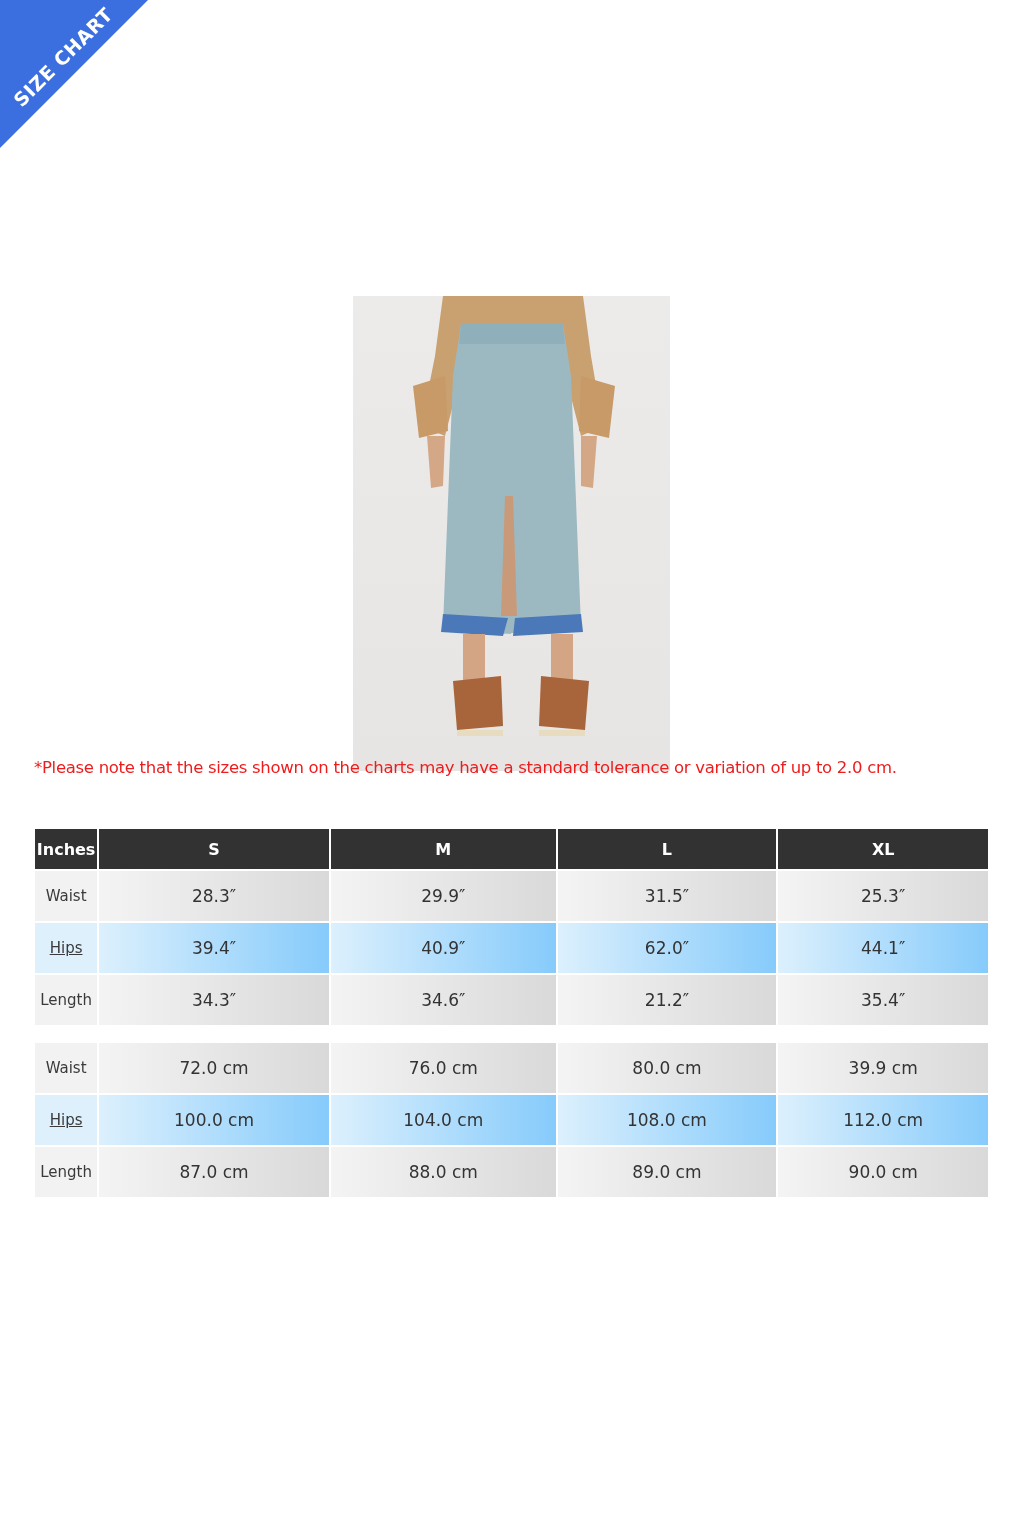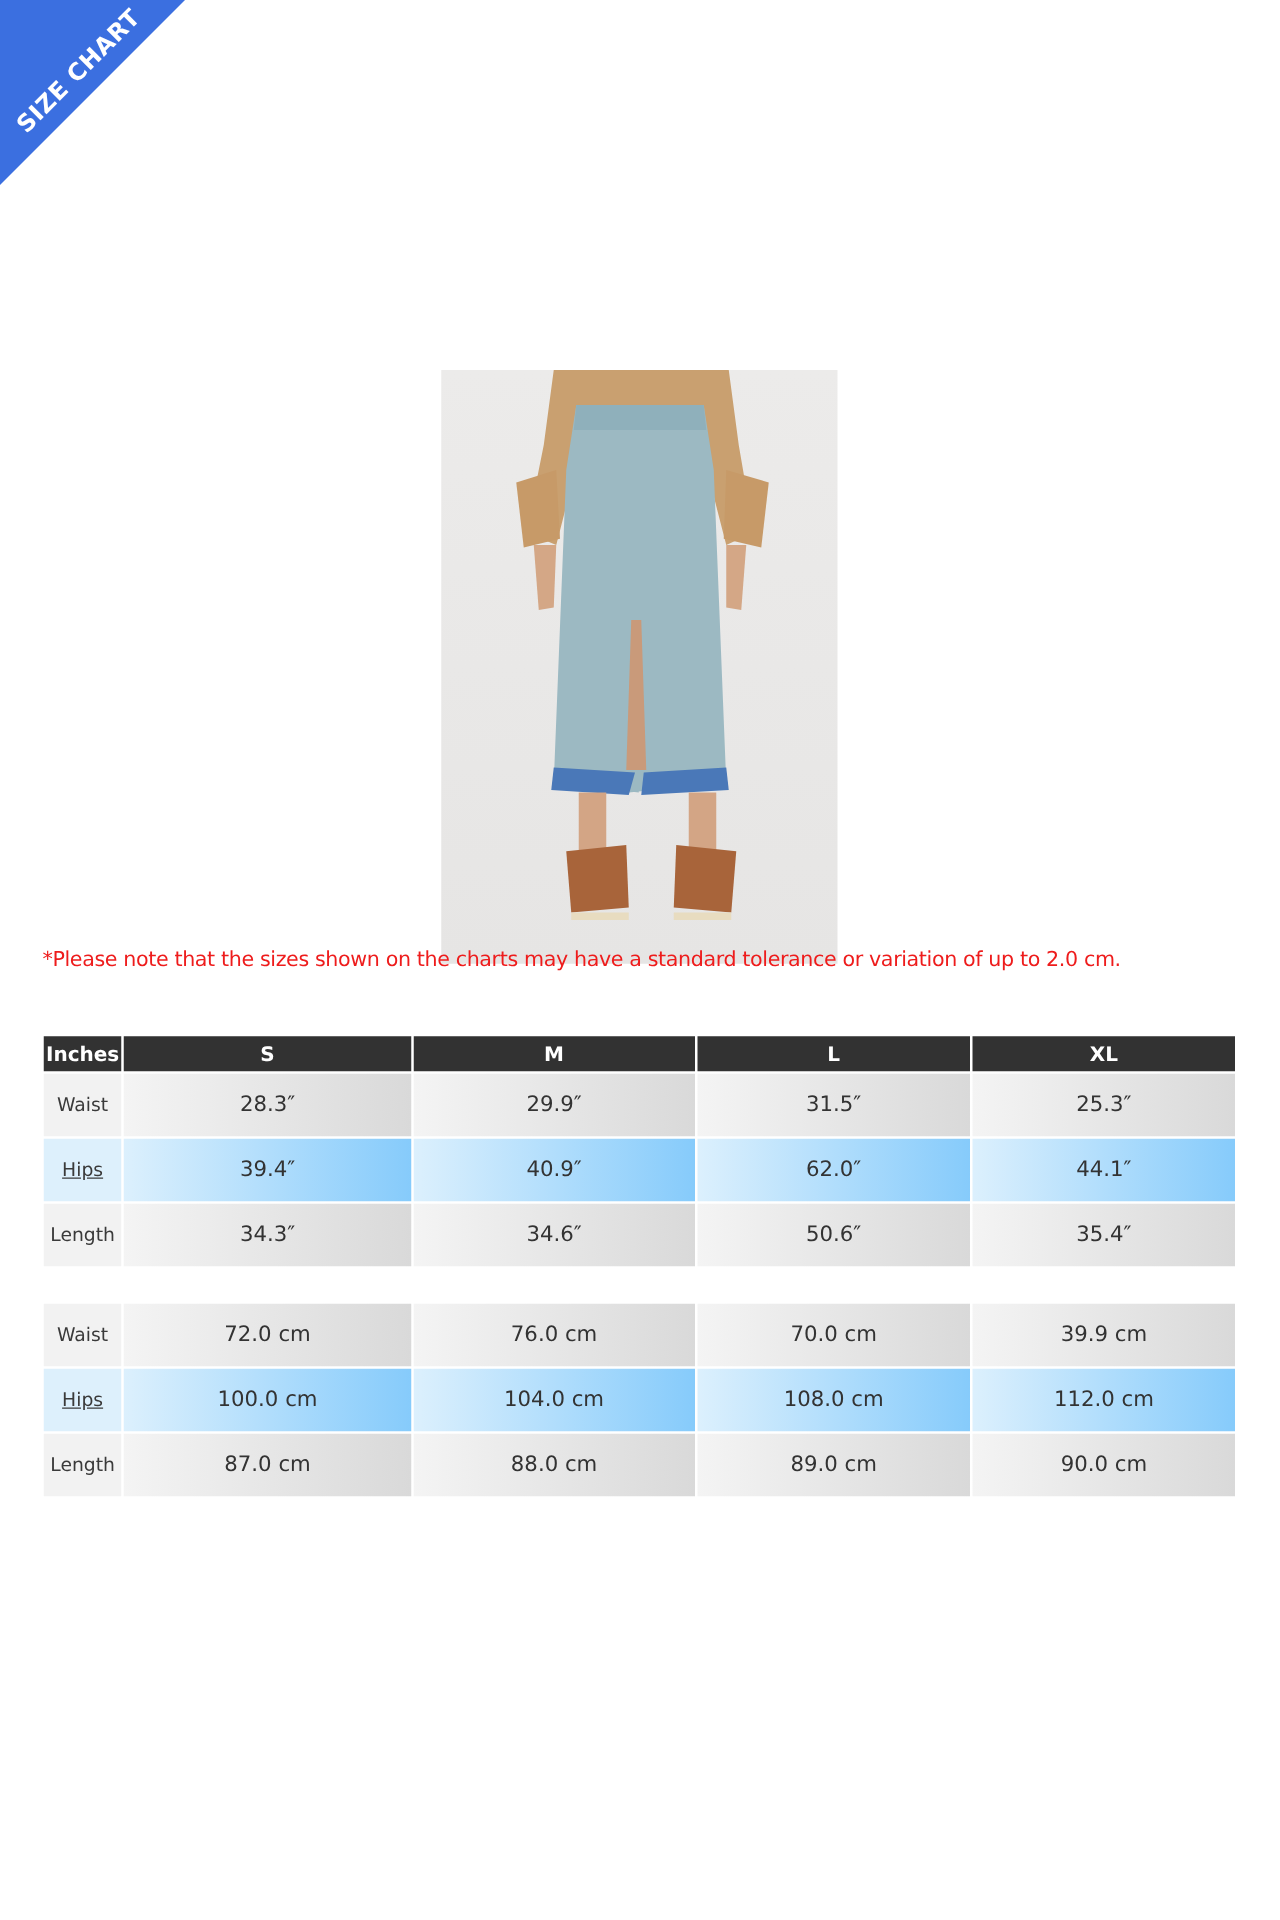--- a/index.html
+++ b/index.html
@@ -23,21 +23,21 @@
   }
   .note {
     position: absolute; left: 34px; top: 758px; color: #ee1c1c; font-size: 16.5px;
     font-family: "DejaVu Sans", sans-serif; letter-spacing: -0.3px; white-space: nowrap;
   }
   table.size {
     position: absolute; left: 33px; width: 957px; border-collapse: separate; border-spacing: 2px;
     font-family: "DejaVu Sans", sans-serif; table-layout: fixed;
   }
   table.size th {
-    background: #323232; color: #fff; font-weight: bold; font-size: 16px; height: 28px; padding: 0;
+    background: #323232; color: #fff; font-weight: bold; font-size: 16px; height: 40px; padding: 0;
   }
   table.size td { height: 50px; text-align: center; font-size: 17px; color: #333; padding: 0; }
   table.size td.lbl { font-size: 15px; color: #3a3a3a; }
   tr.gray td { background: linear-gradient(90deg, #f4f4f4 0%, #d9d9d9 100%); }
   tr.gray td.lbl { background: #f2f2f2; }
   tr.blue td { background: linear-gradient(90deg, #dcf0fd 0%, #86cbfb 100%); }
   tr.blue td.lbl { background: #ddf0fc; text-decoration: underline; }
   .c-lbl { width: 62px; }
 </style>
 </head>
@@ -105,40 +105,40 @@
     <td class="lbl">Hips</td>
     <td>39.4″</td>
     <td>40.9″</td>
     <td>62.0″</td>
     <td>44.1″</td>
   </tr>
   <tr class="gray">
     <td class="lbl">Length</td>
     <td>34.3″</td>
     <td>34.6″</td>
-    <td>50.6″</td>
+    <td>21.2″</td>
     <td>35.4″</td>
   </tr>
 </tbody>
   </table>
 
 <table class="size" style="top:1041px;">
   <colgroup>
       <col class="c-lbl">
       <col style="width:229px">
       <col style="width:224px">
       <col style="width:218px">
       <col style="width:209px">
     </colgroup>
   <tbody>
   <tr class="gray">
     <td class="lbl">Waist</td>
     <td>72.0 cm</td>
     <td>76.0 cm</td>
-    <td>70.0 cm</td>
+    <td>80.0 cm</td>
     <td>39.9 cm</td>
   </tr>
   <tr class="blue">
     <td class="lbl">Hips</td>
     <td>100.0 cm</td>
     <td>104.0 cm</td>
     <td>108.0 cm</td>
     <td>112.0 cm</td>
   </tr>
   <tr class="gray">

